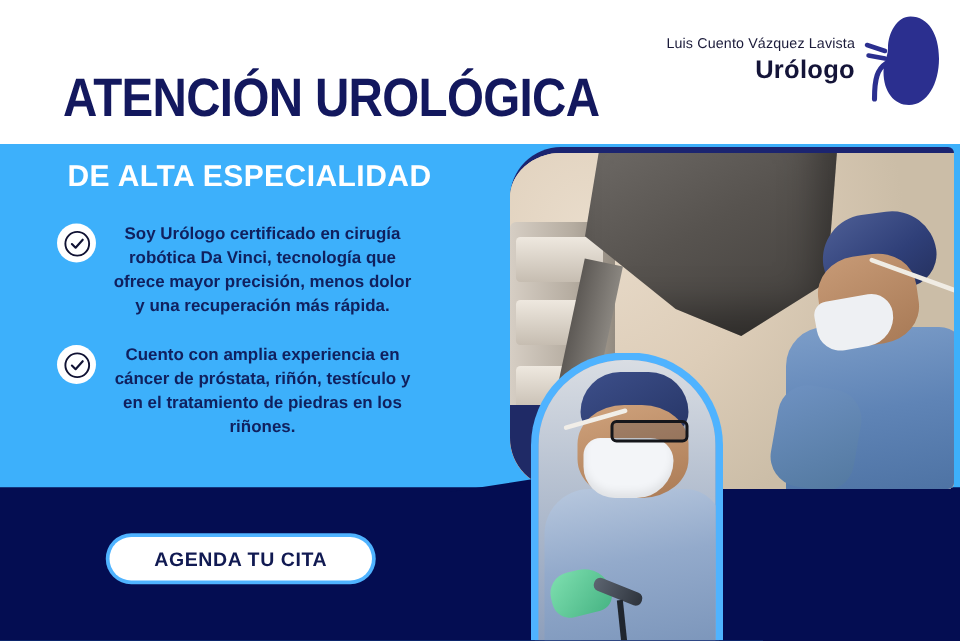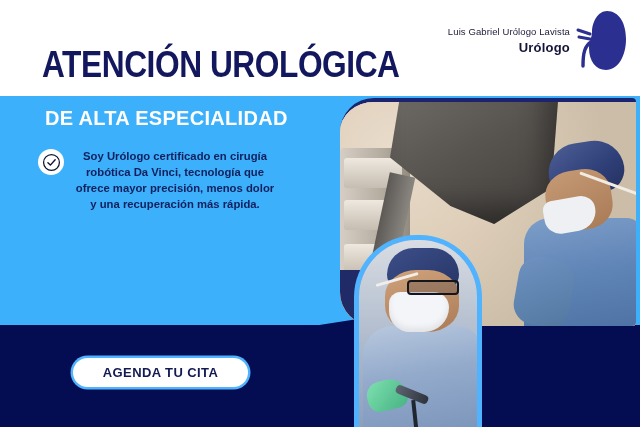--- a/index.html
+++ b/index.html
@@ -60,21 +60,21 @@
     line-height: 1.35;
     padding-bottom: 4px;
   }
   .brand-name {
     font-size: 9.5px;
     color: #1b1b3a;
     letter-spacing: .1px;
     white-space: nowrap;
   }
   .brand-role {
-    font-size: 13px;
+    font-size: 17px;
     font-weight: bold;
     color: #141438;
     letter-spacing: .2px;
   }
   .kidney-logo { display: block; }
 
   
   .headline {
     position: absolute;
     left: 42px; top: 47px;
@@ -344,21 +344,21 @@
 
 <div id="poster">
 
   <div class="band-white"></div>
   <div class="band-blue"></div>
   <div class="band-navy"></div>
   <div class="navy-wedge"></div>
 
   <div class="brand">
     <div class="brand-text">
-      <div class="brand-name">Luis Gabriel Urólogo Lavista</div>
+      <div class="brand-name">Luis Cuento Vázquez Lavista</div>
       <div class="brand-role">Urólogo</div>
     </div>
     <span class="kidney-logo">
       <svg width="52" height="66" viewBox="0 0 52 66">
         <path d="M31 3 C43 3 50 15 50 31 C50 48 42 62 30 62 C20 62 13 53 13 40 C13 33 16 30 16 24 C16 14 22 3 31 3 Z" fill="#2b2f8f"></path>
         <path d="M14 26 L2 22" stroke="#2b2f8f" stroke-width="3" fill="none" stroke-linecap="round"></path>
         <path d="M14 31 L3 29" stroke="#2b2f8f" stroke-width="3" fill="none" stroke-linecap="round"></path>
         <path d="M15 34 C9 38 7 44 7 58" stroke="#2b2f8f" stroke-width="3.4" fill="none" stroke-linecap="round"></path>
       </svg>
     </span>
@@ -372,20 +372,29 @@
     <div class="bullet">
       <span class="check-badge">
         <svg width="19" height="19" viewBox="0 0 24 24">
           <circle cx="12" cy="12" r="10" fill="none" stroke="#101233" stroke-width="1.6"></circle>
           <path d="M7.5 12.3 L10.6 15.3 L16.6 8.6" fill="none" stroke="#101233" stroke-width="1.8" stroke-linecap="round" stroke-linejoin="round"></path>
         </svg>
       </span>
       <span class="bullet-text">Soy Urólogo certificado en cirugía robótica Da Vinci, tecnología que ofrece mayor precisión, menos dolor y una recuperación más rápida.</span>
     </div>
 
+    <div class="bullet">
+      <span class="check-badge">
+        <svg width="19" height="19" viewBox="0 0 24 24">
+          <circle cx="12" cy="12" r="10" fill="none" stroke="#101233" stroke-width="1.6"></circle>
+          <path d="M7.5 12.3 L10.6 15.3 L16.6 8.6" fill="none" stroke="#101233" stroke-width="1.8" stroke-linecap="round" stroke-linejoin="round"></path>
+        </svg>
+      </span>
+      <span class="bullet-text">Cuento con amplia experiencia en cáncer de próstata, riñón, testículo y en el tratamiento de piedras en los riñones.</span>
+    </div>
 
   </div>
 
   <button class="cta">
     <span class="cta-label">AGENDA TU CITA</span>
   </button>
 
   <div class="photo-main">
     <div class="sky"></div>
     <div class="robot-pillar">

